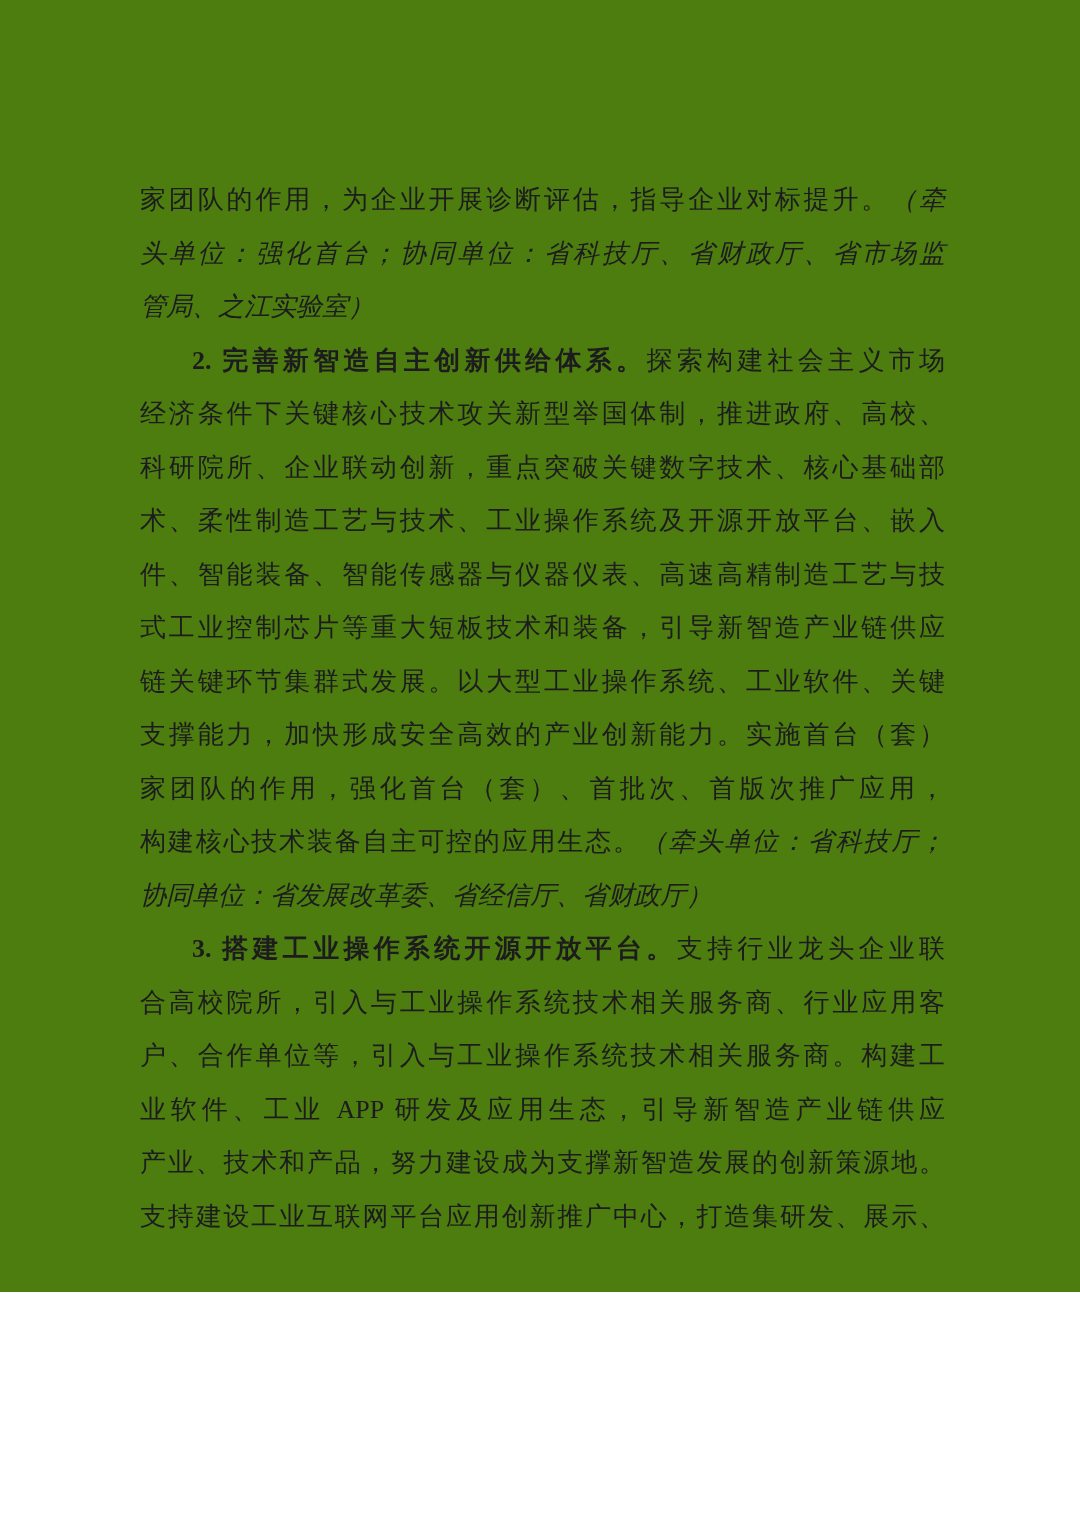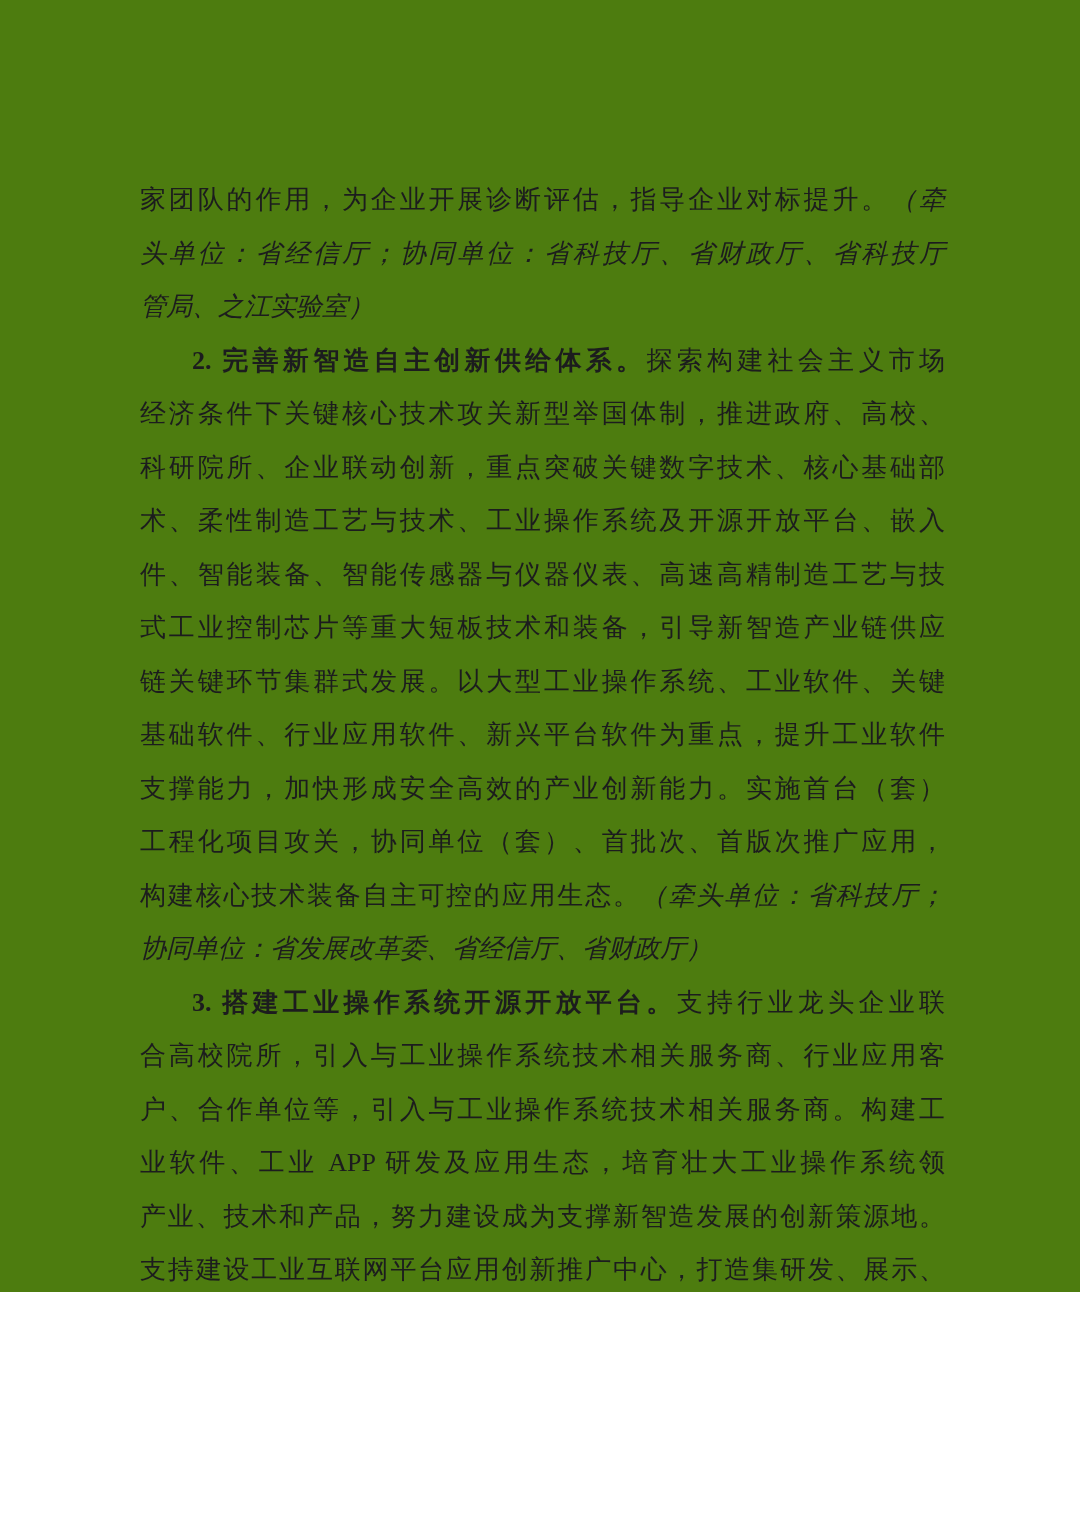--- a/index.html
+++ b/index.html
@@ -61,35 +61,34 @@
     letter-spacing: 1px;
     color: #1c1c1e;
   }
 </style>
 </head>
 <body>
 
 <div class="page">
   <div class="text-block">
       <div class="line justify"><span class="seg-body">家团队的作用，为企业开展诊断评估，指导企业对标提升。</span><span class="seg-kai">（牵</span></div>
-      <div class="line justify"><span class="seg-kai">头单位：省经信厅；协同单位：省科技厅、省财政厅、省科技厅</span></div>
+      <div class="line justify"><span class="seg-kai">头单位：强化首台；协同单位：省科技厅、省财政厅、省市场监</span></div>
       <div class="line left"><span class="seg-kai">管局、之江实验室）</span></div>
       <div class="line justify indent"><span class="seg-bold">2. 完善新智造自主创新供给体系。</span><span class="seg-body">探索构建社会主义市场</span></div>
       <div class="line justify"><span class="seg-body">经济条件下关键核心技术攻关新型举国体制，推进政府、高校、</span></div>
       <div class="line justify"><span class="seg-body">科研院所、企业联动创新，重点突破关键数字技术、核心基础部</span></div>
       <div class="line justify"><span class="seg-body">术、柔性制造工艺与技术、工业操作系统及开源开放平台、嵌入</span></div>
       <div class="line justify"><span class="seg-body">件、智能装备、智能传感器与仪器仪表、高速高精制造工艺与技</span></div>
       <div class="line justify"><span class="seg-body">式工业控制芯片等重大短板技术和装备，引导新智造产业链供应</span></div>
       <div class="line justify"><span class="seg-body">链关键环节集群式发展。以大型工业操作系统、工业软件、关键</span></div>
-      <div class="line justify"><span class="seg-body">基础软件、行业应用软件、新兴平台软件为重点，提升工业软件</span></div>
       <div class="line justify"><span class="seg-body">支撑能力，加快形成安全高效的产业创新能力。实施首台（套）</span></div>
-      <div class="line justify"><span class="seg-body">工程化项目攻关，协同单位（套）、首批次、首版次推广应用，</span></div>
+      <div class="line justify"><span class="seg-body">家团队的作用，强化首台（套）、首批次、首版次推广应用，</span></div>
       <div class="line justify"><span class="seg-body">构建核心技术装备自主可控的应用生态。</span><span class="seg-kai">（牵头单位：省科技厅；</span></div>
       <div class="line left"><span class="seg-kai">协同单位：省发展改革委、省经信厅、省财政厅）</span></div>
       <div class="line justify indent"><span class="seg-bold">3. 搭建工业操作系统开源开放平台。</span><span class="seg-body">支持行业龙头企业联</span></div>
       <div class="line justify"><span class="seg-body">合高校院所，引入与工业操作系统技术相关服务商、行业应用客</span></div>
       <div class="line justify"><span class="seg-body">户、合作单位等，引入与工业操作系统技术相关服务商。构建工</span></div>
-      <div class="line justify"><span class="seg-body">业软件、工业 APP 研发及应用生态，培育壮大工业操作系统领</span></div>
+      <div class="line justify"><span class="seg-body">业软件、工业 APP 研发及应用生态，引导新智造产业链供应</span></div>
       <div class="line justify"><span class="seg-body">产业、技术和产品，努力建设成为支撑新智造发展的创新策源地。</span></div>
       <div class="line justify"><span class="seg-body">支持建设工业互联网平台应用创新推广中心，打造集研发、展示、</span></div>
     </div>
   <div class="page-footer">— 69 —</div>
 </div>
 
 </body></html>

